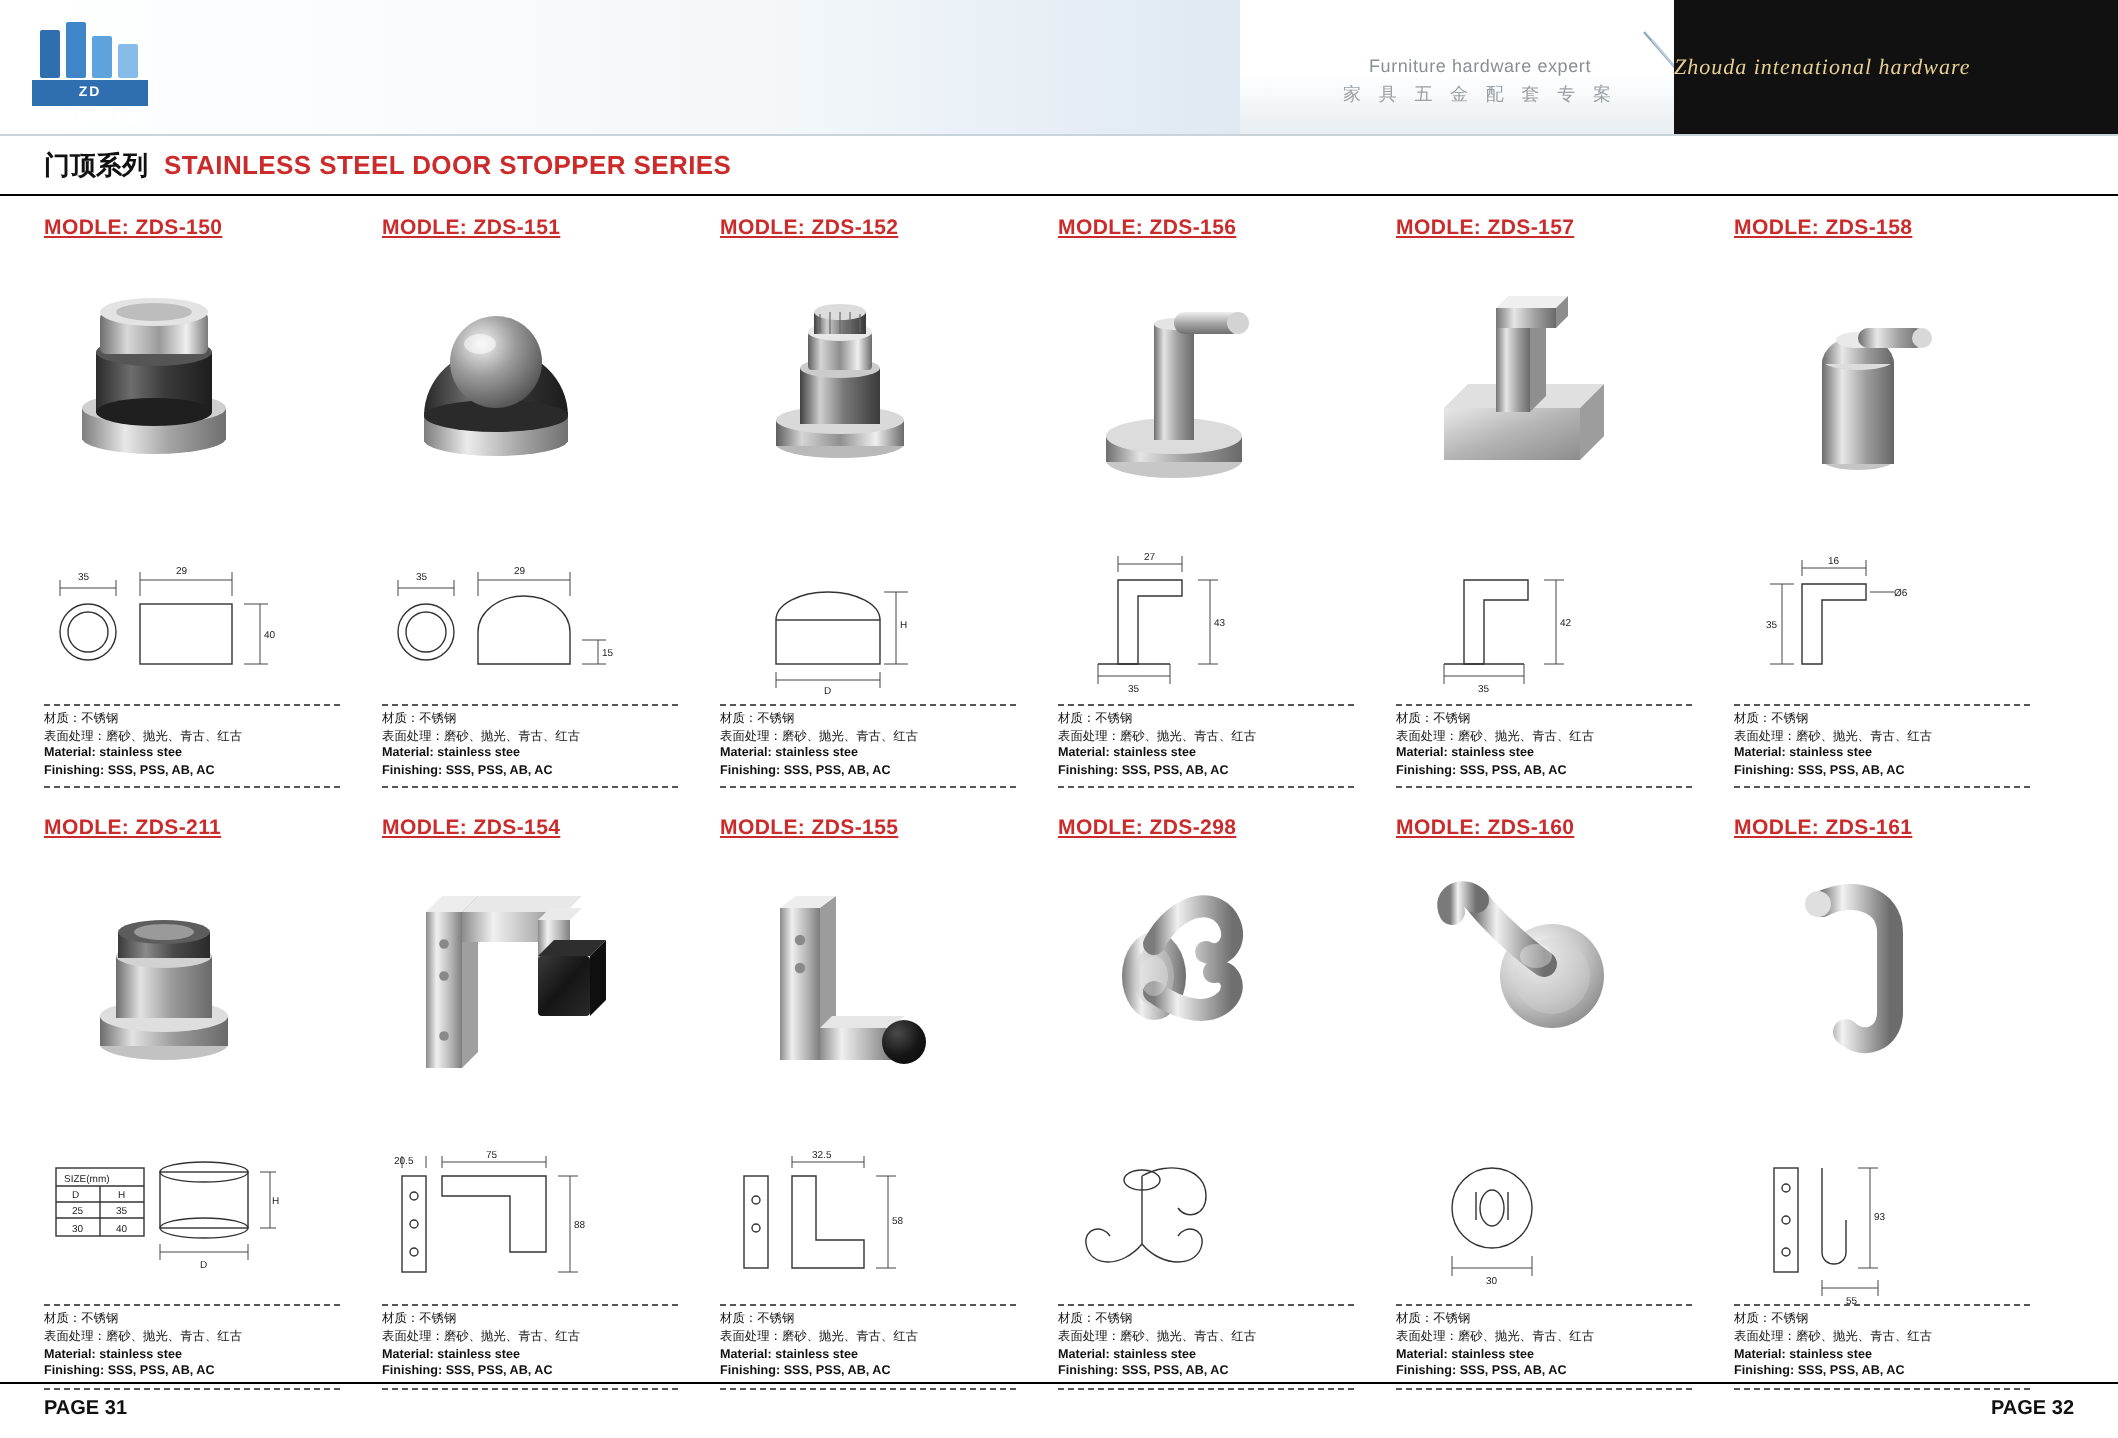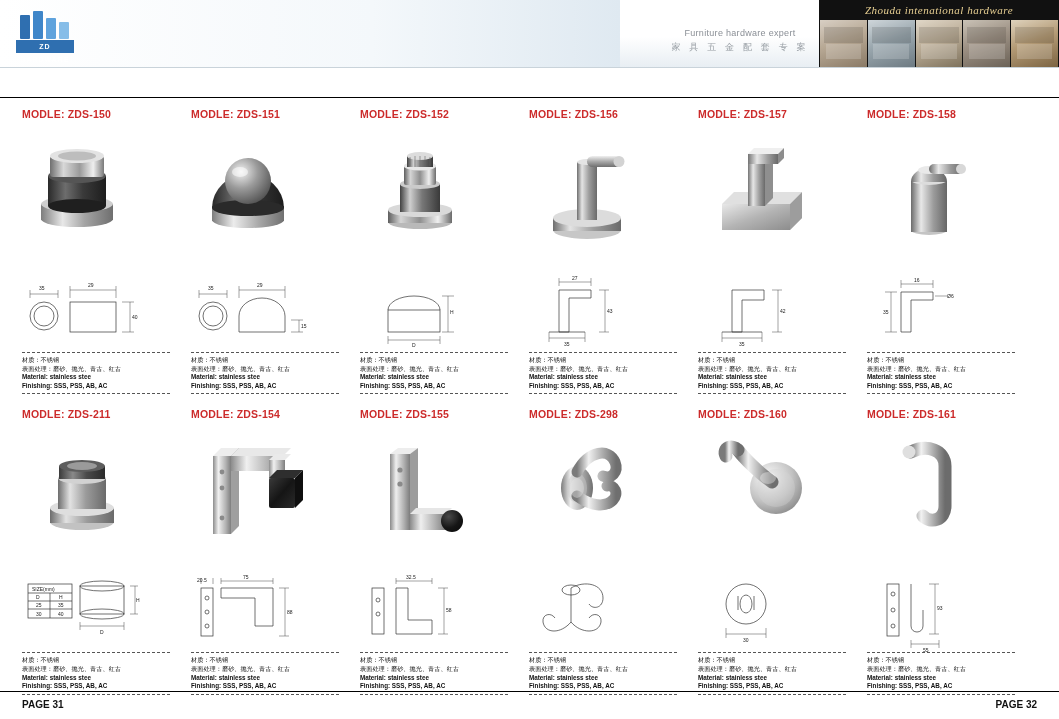--- a/index.html
+++ b/index.html
@@ -93,24 +93,25 @@
   }
   .header-swoosh {
     position: absolute;
     left: 820px; top: 14px;
     width: 34px; height: 44px;
   }
   .header-swoosh svg { display:block; }
   .header-photos {
     position: absolute;
     right: 0; top: 0;
-    width: 240px; height: 68px;
+    width: 222px; height: 68px;
     background: #111;
     display: flex;
-    flex-direction: column;
+    flex-direction: row;
+    align-items: center;
   }
   .hp-title {
     height: 20px;
     background: #111;
     color: #e7cf92;
     font-family: "Liberation Serif", serif;
     font-style: italic;
     font-size: 11px;
     text-align: center;
     line-height: 20px;
@@ -183,20 +184,21 @@
     width: 169px;
     padding: 10px 8px 4px 14px;
     position: relative;
   }
   .model {
     font-size: 10.5px;
     font-weight: bold;
     color: #cc2b2b;
     letter-spacing: .2px;
     margin-bottom: 6px;
+    text-decoration: underline;
   }
   .art {
     height: 150px;
     position: relative;
   }
   .dim {
     height: 72px;
     position: relative;
   }
   .spec {
@@ -279,20 +281,24 @@
         <div class="hp-cell k1"></div>
         <div class="hp-cell k2"></div>
         <div class="hp-cell k3"></div>
         <div class="hp-cell k4"></div>
         <div class="hp-cell k5"></div>
       </div>
     </div>
   </div>
 
   <div class="series-bar">
+    <div class="series-left">
+      <span class="series-cn">门顶系列</span>
+      <span class="series-en">STAINLESS STEEL DOOR STOPPER SERIES</span>
+    </div>
   </div>
 
   <div class="grid">
 
     <div class="row">
 
       <div class="cell">
         <div class="model">MODLE: ZDS-150</div>
         <div class="art">
           <svg width="155" height="150" viewBox="0 0 155 150">

